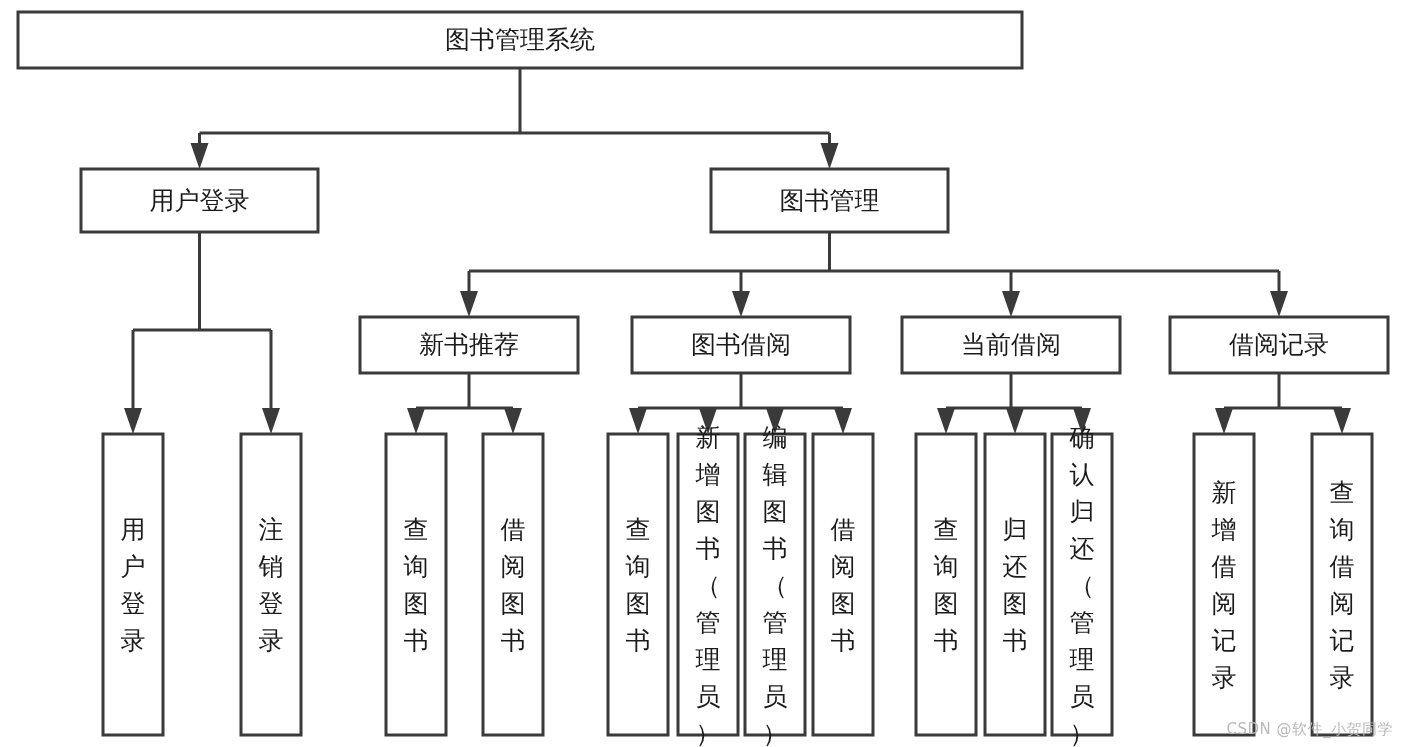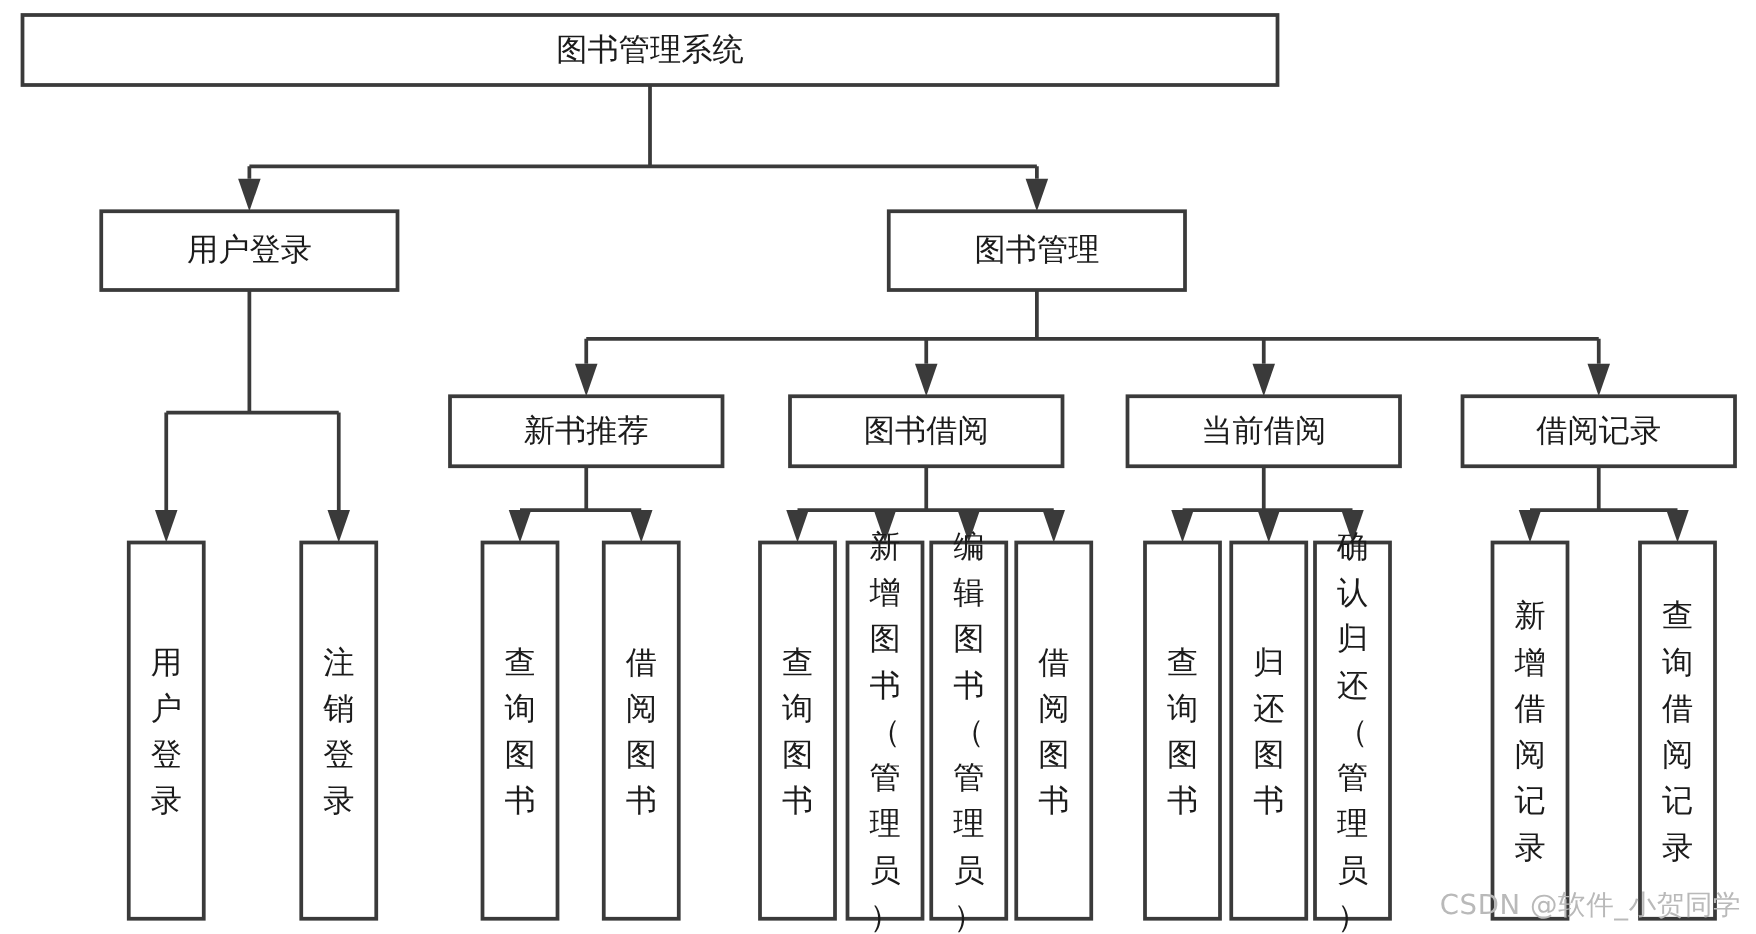--- a/index.html
+++ b/index.html
@@ -53,21 +53,21 @@
     fill: #1b1b1b;
     font-family: "DejaVu Sans", "Liberation Sans", sans-serif;
     font-size: 25px;
     text-anchor: middle;
   }
   .watermark {
     position: absolute;
     right: 12px;
     bottom: 8px;
     font-family: "DejaVu Sans", "Liberation Sans", sans-serif;
-    font-size: 22px;
+    font-size: 15px;
     color: #b9b9b9;
     letter-spacing: 0.5px;
     white-space: nowrap;
     user-select: none;
   }
 </style>
 </head>
 <body>
 
 <div id="diagram-root">

